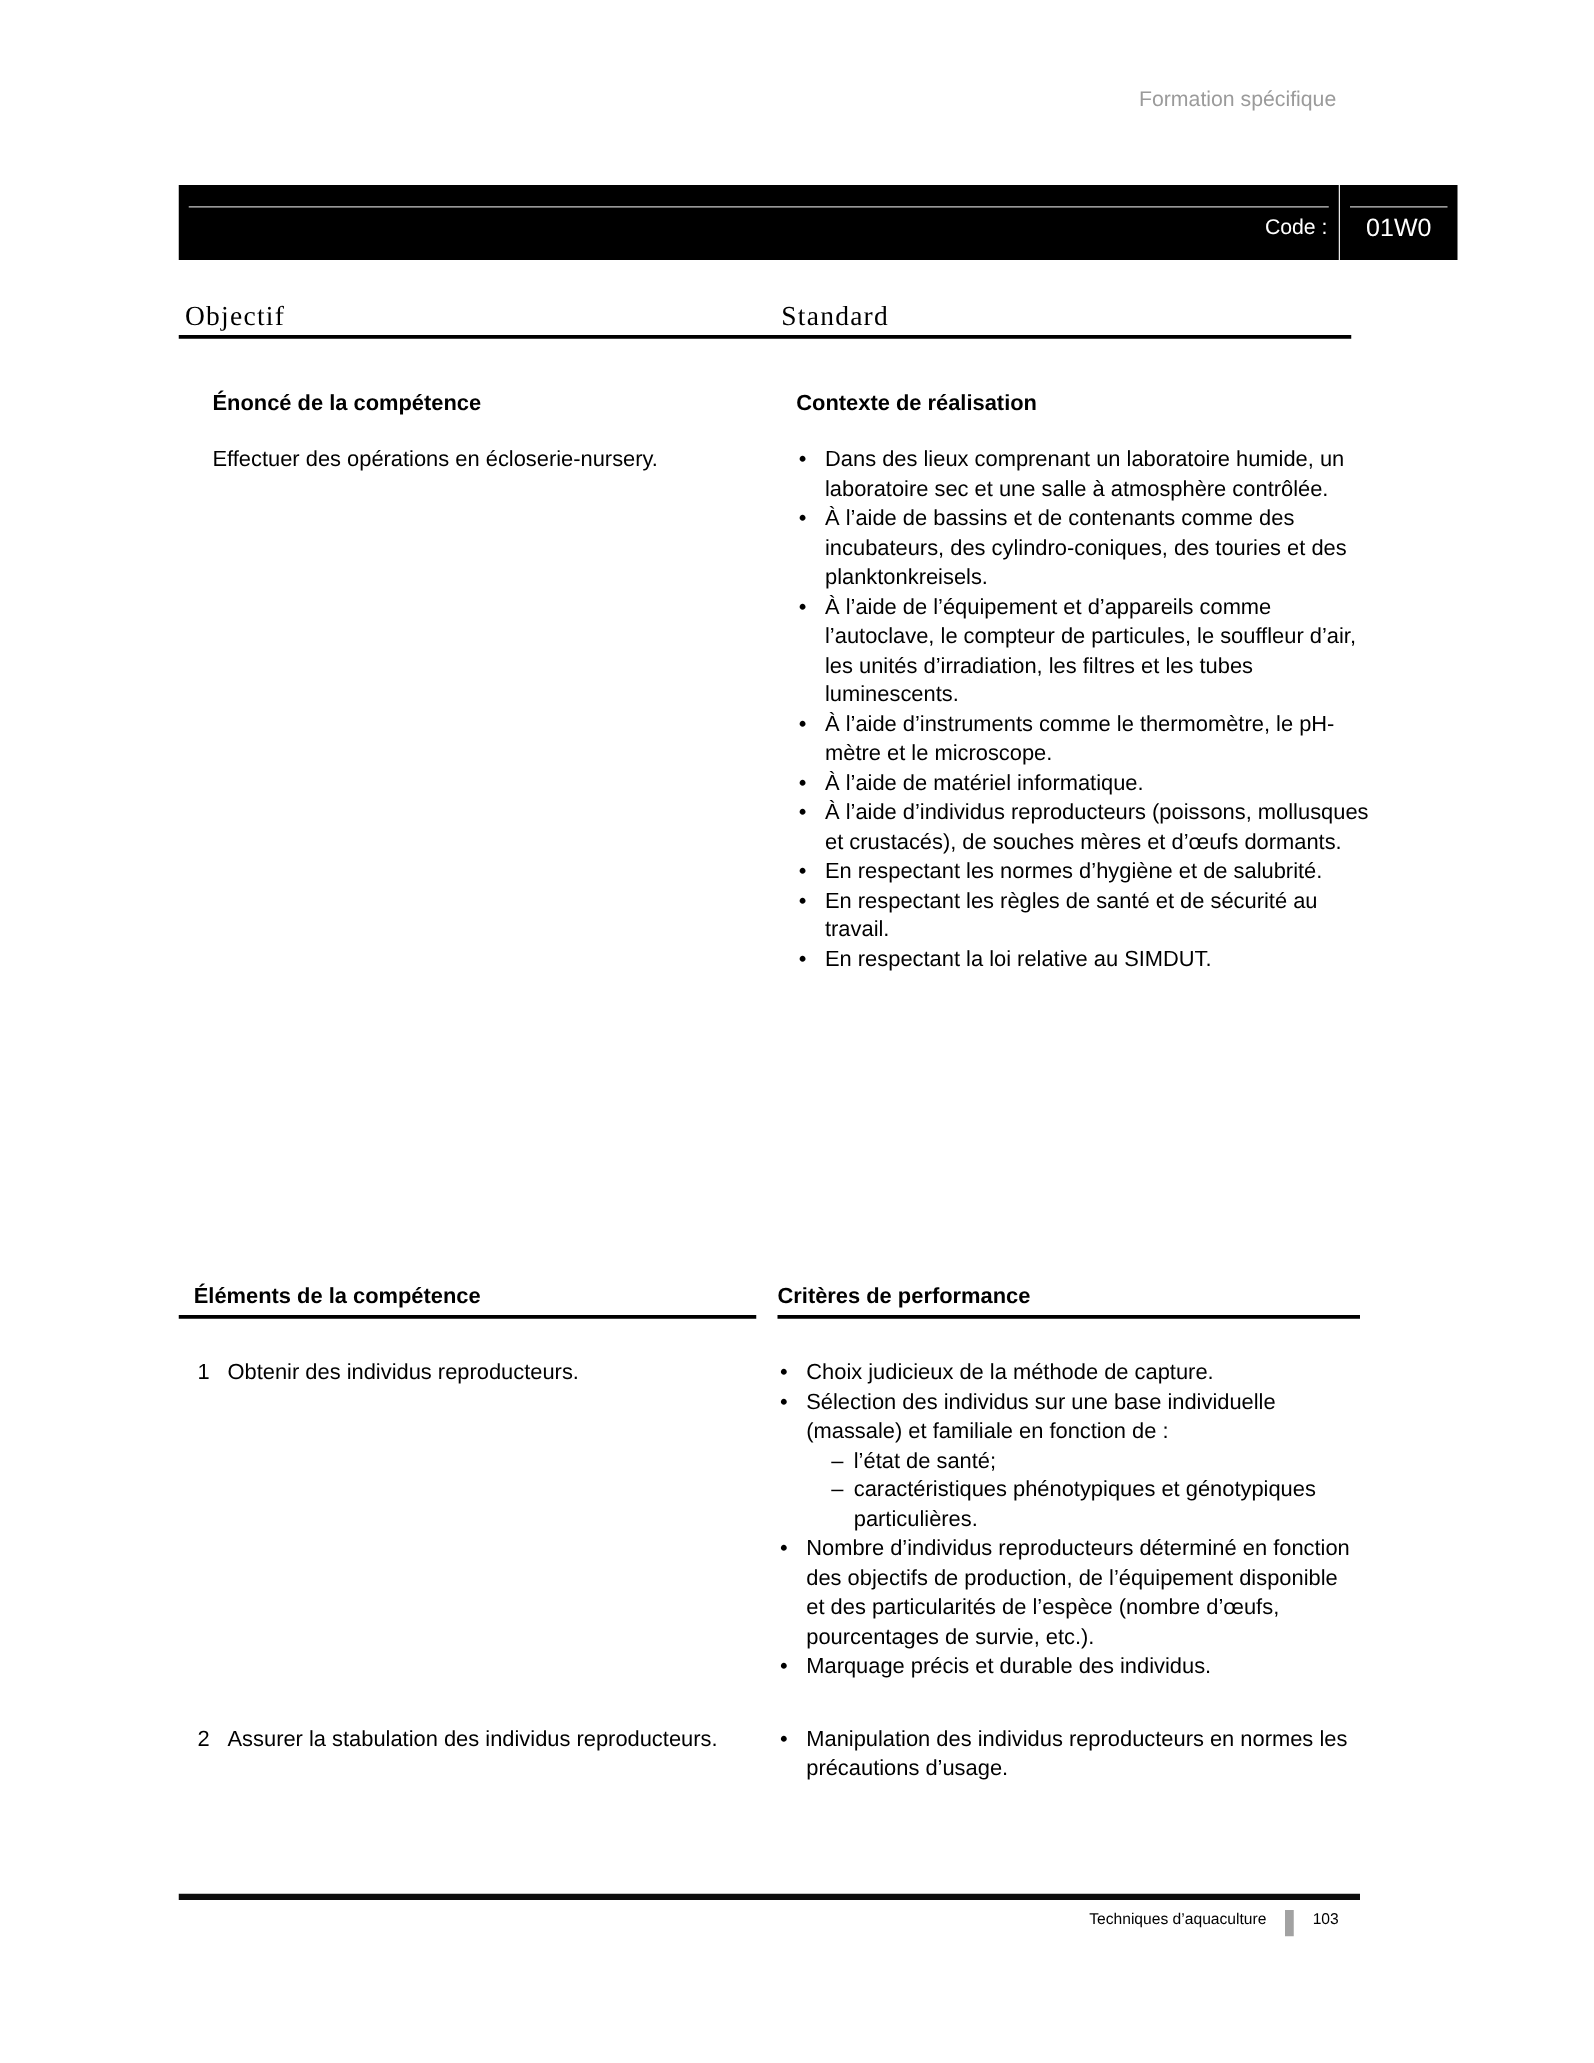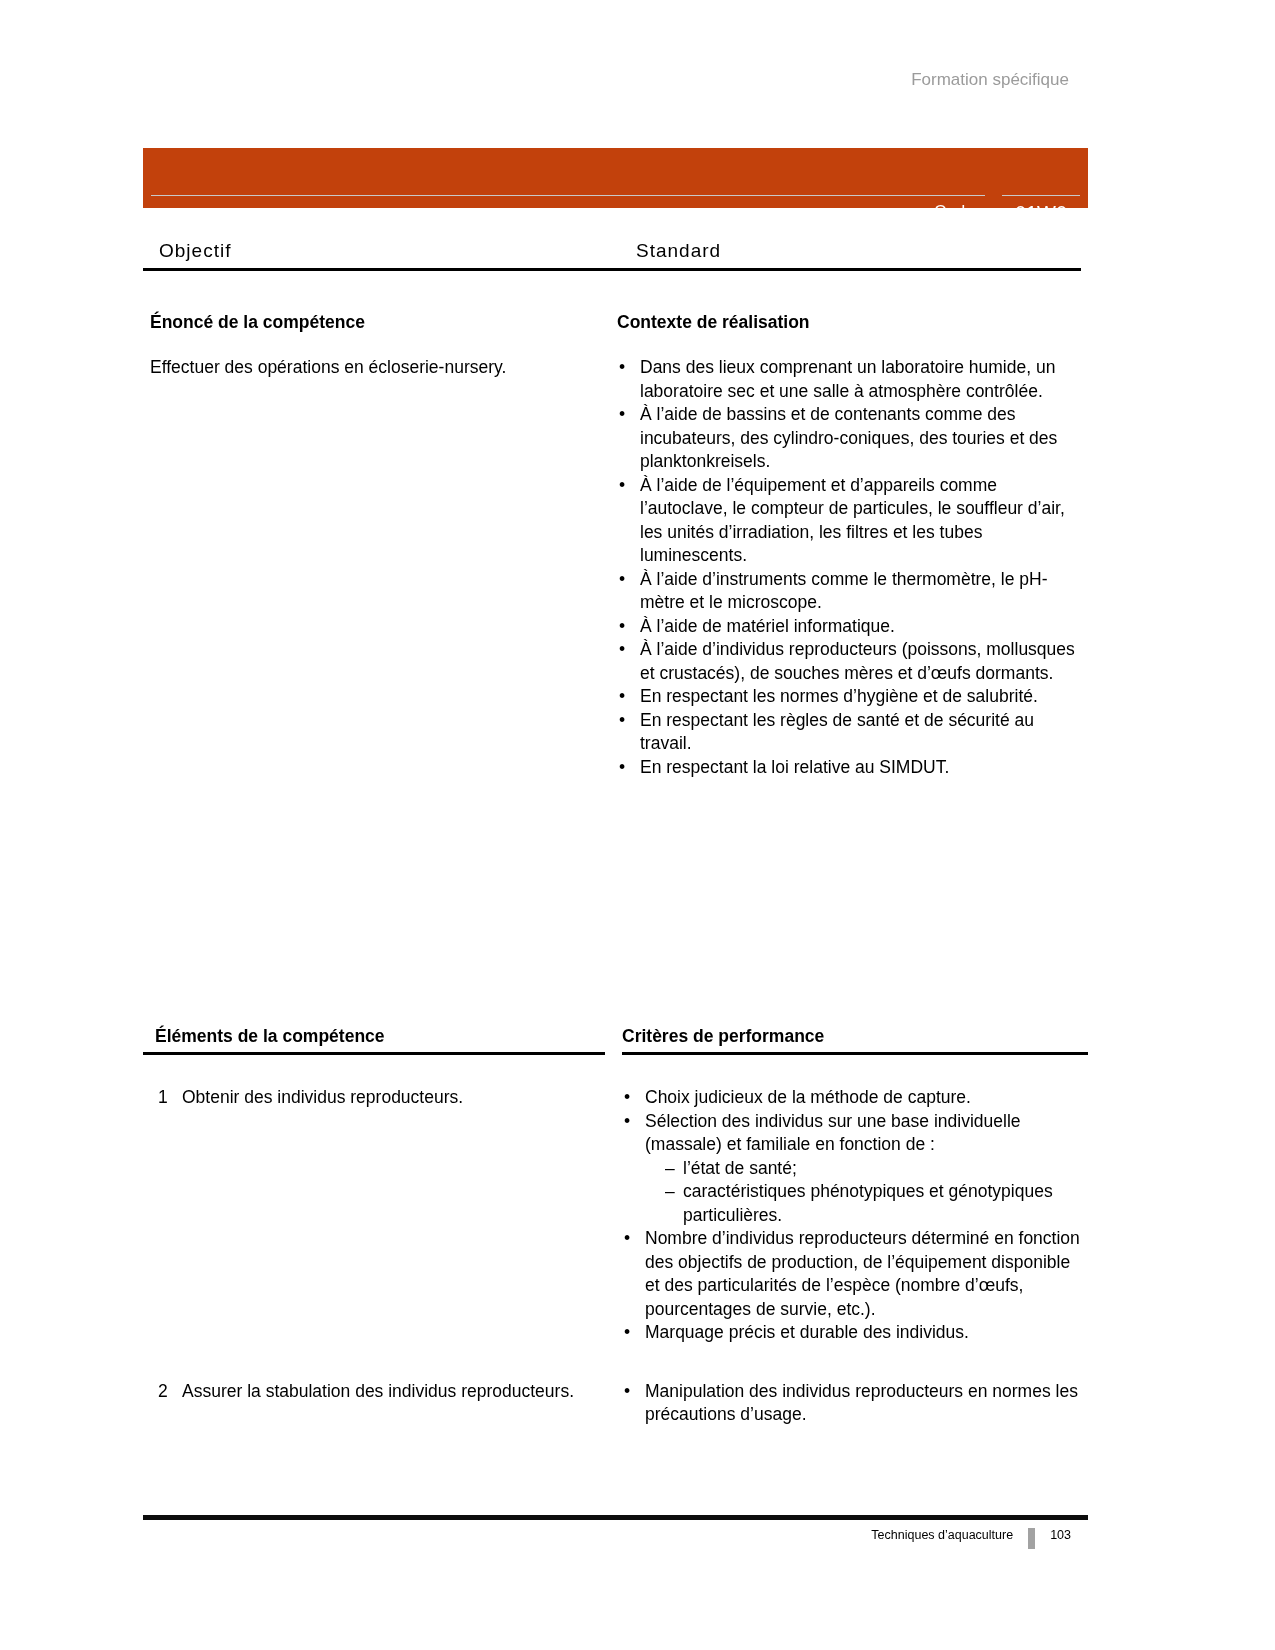--- a/index.html
+++ b/index.html
@@ -7,53 +7,53 @@
     width:1275px; height:1650px; background:#ffffff; color:#000;
     font-family:"Liberation Sans", "DejaVu Sans", sans-serif;
     position:relative; overflow:hidden;
   }
   .hdr-label {
     position:absolute; top:70px; right:206px;
     font-size:17px; color:#9b9b9b;
   }
   
   .banner {
-    position:absolute; left:143px; top:148px; width:945px; height:60px;
-    background:#c2410c; display:flex;align-items:center;
+    position:absolute; left:143px; top:148px; width:1023px; height:60px;
+    background:#000000; display:flex;
   }
   .banner-main { flex:1; position:relative; border-right:1px solid #e8e8e8; }
   .banner-cell { width:94px; position:relative; }
   .banner-line {
     position:absolute; top:17px; left:8px; right:8px;
     border-top:1px solid #c9c9c9;
   }
   .banner-code-label {
     position:absolute; top:24px; right:9px; color:#fff; font-size:17px;
   }
   .banner-code-value {
     position:absolute; top:24px; left:0; width:100%; text-align:center;
     color:#fff; font-size:20px;
   }
   
   .colheads {
     position:absolute; left:143px; top:240px; width:945px; height:26px;
-    font-family:Liberation Sans, sans-serif;
-    font-size:19px; letter-spacing:1px;margin-left:11px;
+    font-family:Liberation Serif, serif;
+    font-size:22px; letter-spacing:1px;
   }
   .colheads .c1 { position:absolute; left:5px; top:0; }
   .colheads .c2 { position:absolute; left:482px; top:0; }
   .rule1 {
     position:absolute; left:143px; top:268px; width:938px; height:3px; background:#000;
   }
   
   .cols { display:flex; }
   .col-left  { width:462px; box-sizing:border-box; padding-left:12px; }
   .col-gap   { width:17px; }
   .col-right { width:466px; box-sizing:border-box; }
-  .sec1 { position:absolute; left:138px; top:311px; width:945px; }
+  .sec1 { position:absolute; left:158px; top:311px; width:945px; }
   .sec2 { position:absolute; left:143px; top:1025px; width:945px; }
   .bold-head { font-size:17.5px; font-weight:bold; line-height:22px; }
   .body-text { font-size:17.5px; line-height:23.5px; margin-top:23px; }
   
   ul.blist { list-style:none; margin:23px 0 0 0; padding:0; font-size:17.5px; line-height:23.5px; }
   ul.blist > li { position:relative; padding-left:23px; }
   ul.blist > li::before { content:"•"; position:absolute; left:2px; top:0; }
   ul.dlist { list-style:none; margin:0; padding:0; }
   ul.dlist > li { position:relative; margin-left:20px; padding-left:18px; }
   ul.dlist > li::before { content:"–"; position:absolute; left:0; top:0; }

